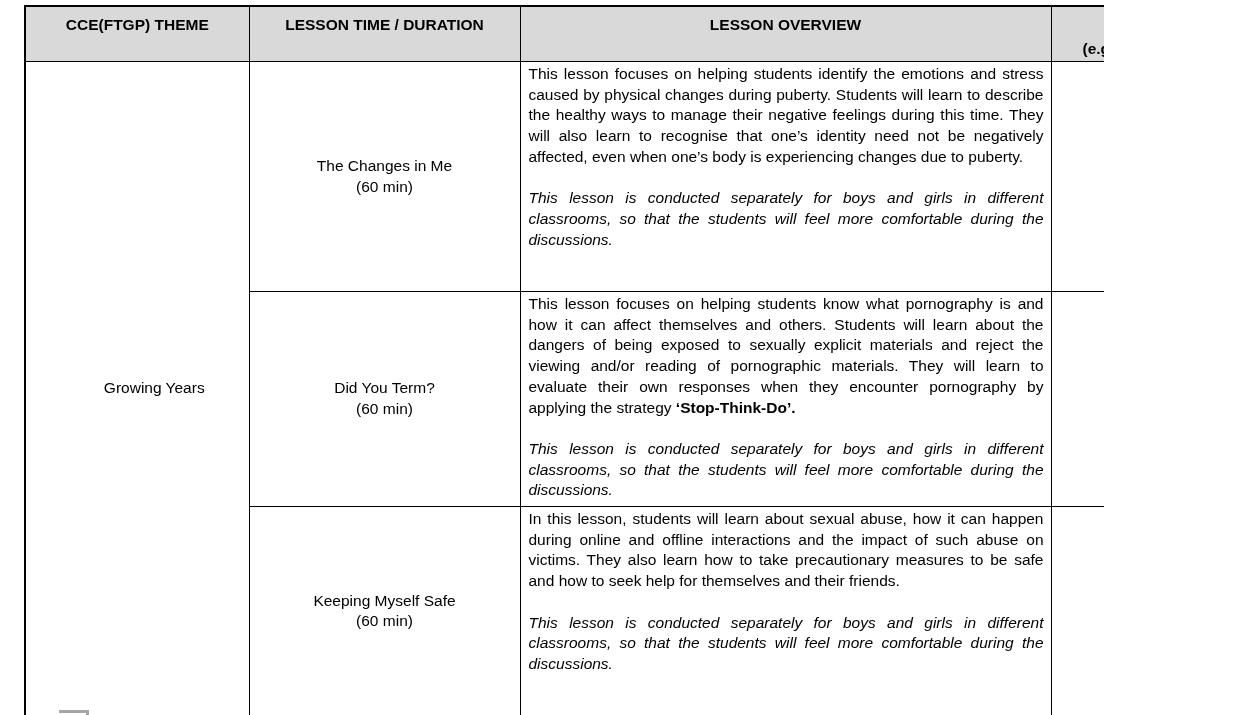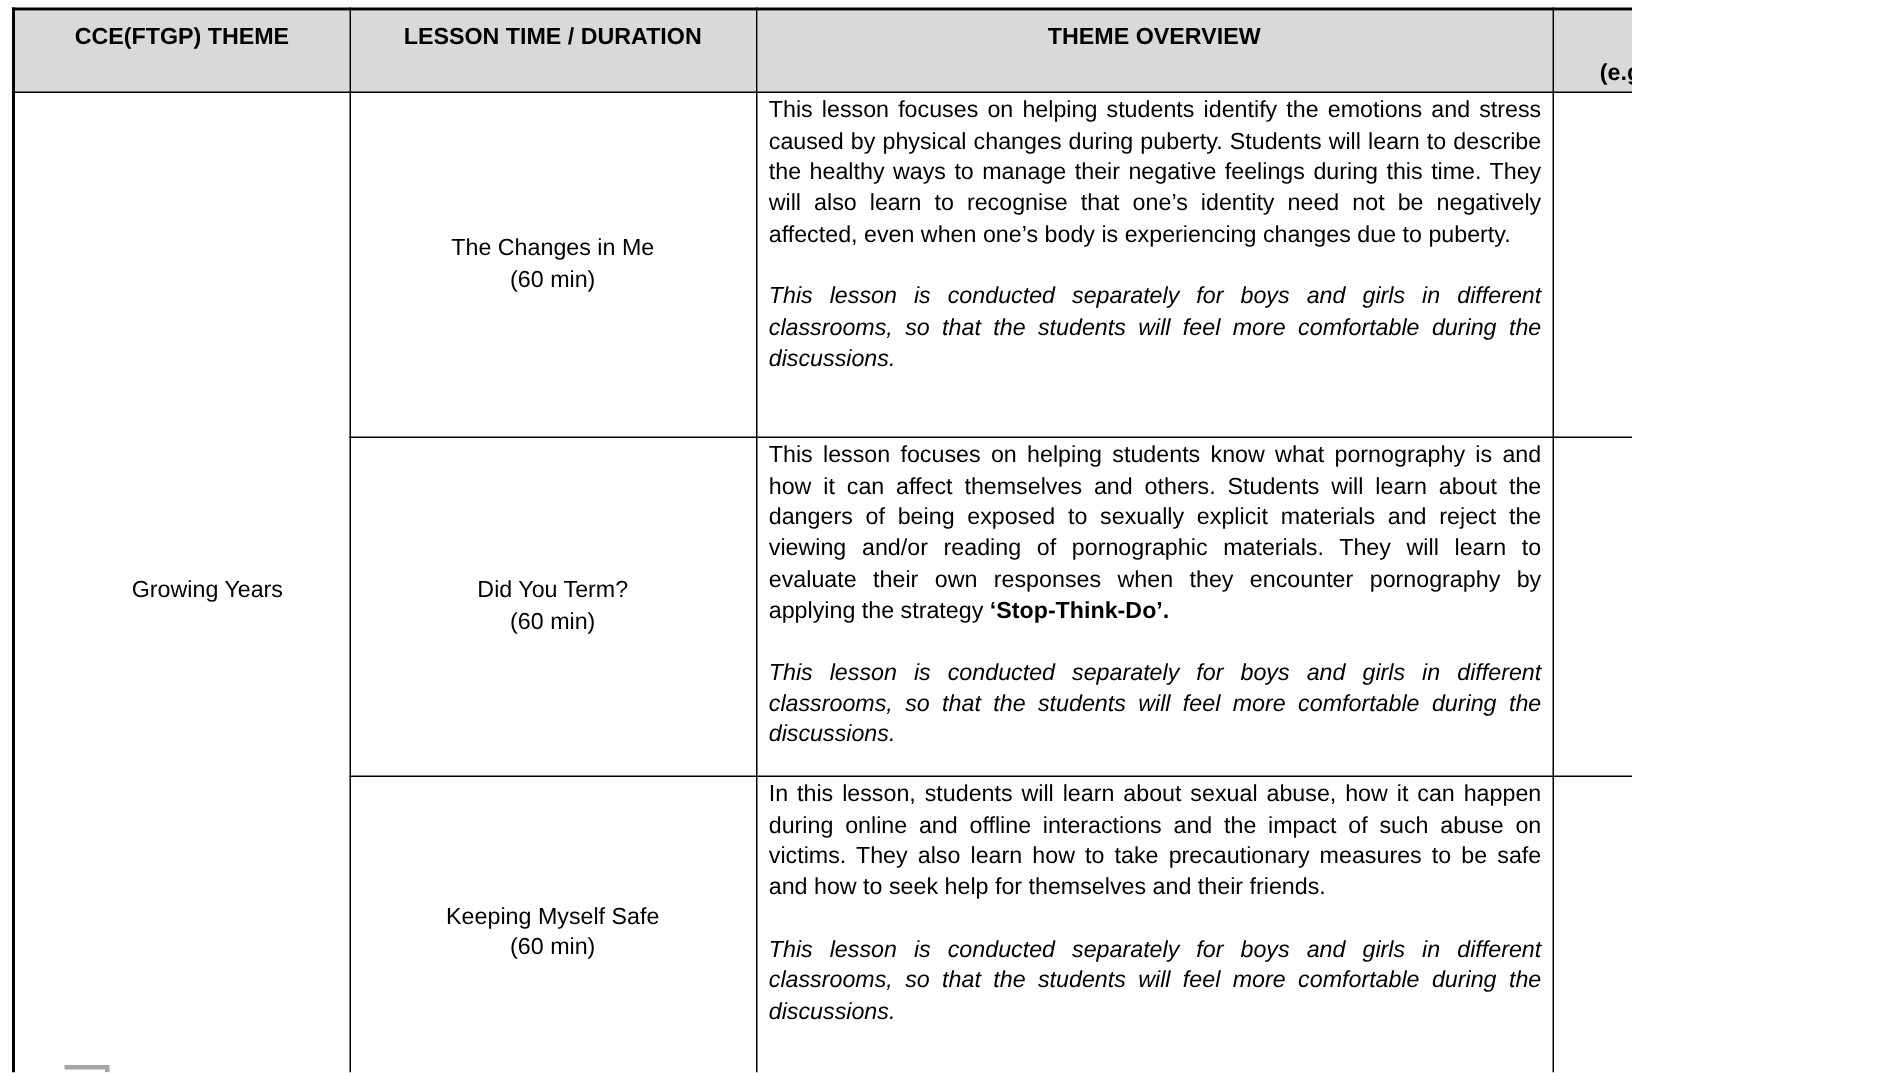--- a/index.html
+++ b/index.html
@@ -8,20 +8,21 @@
     background: #ffffff;
     font-family: "Liberation Sans", sans-serif;
     color: #000000;
   }
   .page {
     position: relative;
     width: 1088px;
     height: 715px;
     background: #ffffff;
     overflow: hidden;
+    margin-left: 16px;
   }
   table.lesson-table {
     position: absolute;
     left: 8px;
     top: 5px;
     width: 1238px;
     border-collapse: collapse;
     table-layout: fixed;
     border: 2.5px solid #000000;
   }
@@ -51,21 +52,21 @@
     padding-left: 35px;
   }
   td.title-cell {
     text-align: center;
     vertical-align: middle;
     line-height: 20.7px;
   }
   td.overview-cell {
     vertical-align: top;
     text-align: justify;
-    padding: 2px 7px 16px 8px;
+    padding: 2px 7px 5px 8px;
     line-height: 20.7px;
     font-size: 15.8px;
   }
   td.time-cell {
     text-align: center;
     vertical-align: middle;
     line-height: 20.7px;
   }
   .overview-para { margin: 0; }
   .note-para {
@@ -97,21 +98,21 @@
     </colgroup>
     <thead>
       <tr class="header-row">
         <th class="header-cell">
           <span>CCE(FTGP) THEME</span>
         </th>
         <th class="header-cell">
           <span>LESSON TIME / DURATION</span>
         </th>
         <th class="header-cell">
-          <span>THEME OVERVIEW</span>
+          <span>LESSON OVERVIEW</span>
         </th>
         <th class="header-cell">
           <div>TIME PERIOD</div>
           <div>(e.g. Term 1 Week 2)</div>
         </th>
       </tr>
     </thead>
     <tbody>
       <tr class="row-1">
         <td class="theme-cell" rowspan="3">

